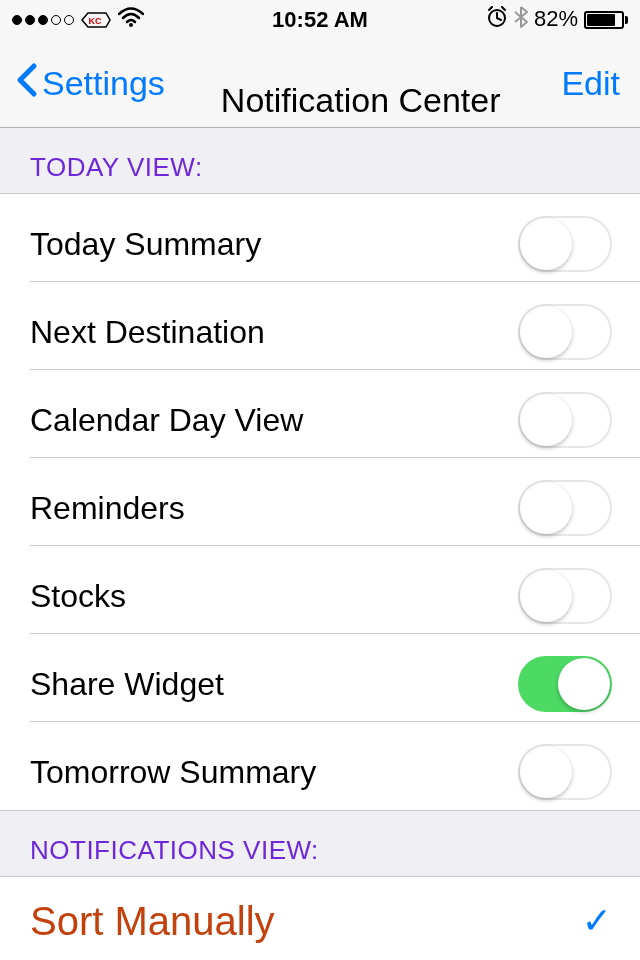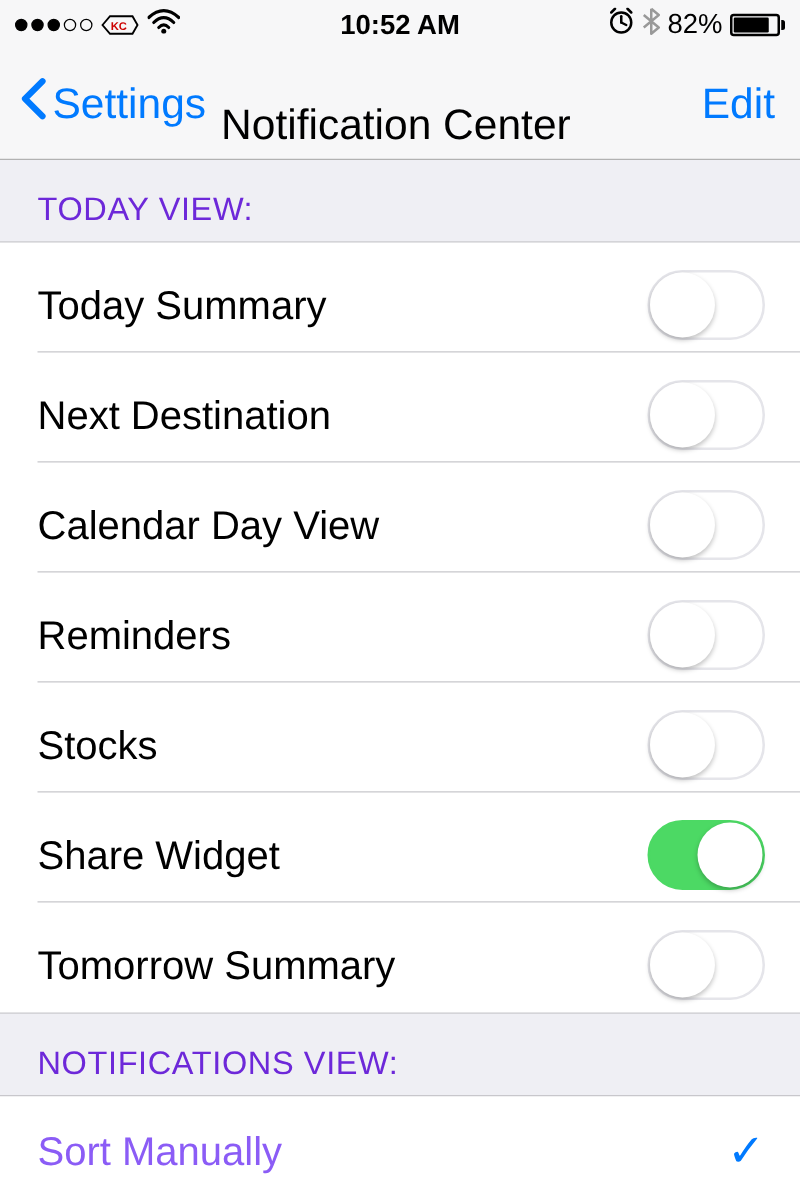--- a/index.html
+++ b/index.html
@@ -83,20 +83,21 @@
     }
 
     .nav-bar {
       height: 88px;
       background: #f7f7f8;
       border-bottom: 1px solid #b2b2b2;
       display: flex;
       align-items: center;
       position: relative;
       padding: 0 16px;
+      gap: 44px;
     }
     .nav-back {
       display: flex;
       align-items: center;
       color: #007aff;
       font-size: 34px;
       font-weight: 400;
     }
     .nav-back-chevron {
       margin-right: 4px;
@@ -192,23 +193,23 @@
       min-height: 88px;
       padding: 0 28px 0 30px;
     }
     .checkmark {
       color: #007aff;
       font-size: 36px;
       font-weight: 500;
     }
 
     .partial-item {
-      font-size: 32px;
+      font-size: 40px;
       font-weight: 400;
-      color: #8b5cf6;
+      color: #c2410c;
     }
   </style>
 </head>
 <body>
 
 <div class="status-bar">
   <div class="status-left">
     <div class="signal-dots">
       <div class="signal-dot filled"></div>
       <div class="signal-dot filled"></div>

